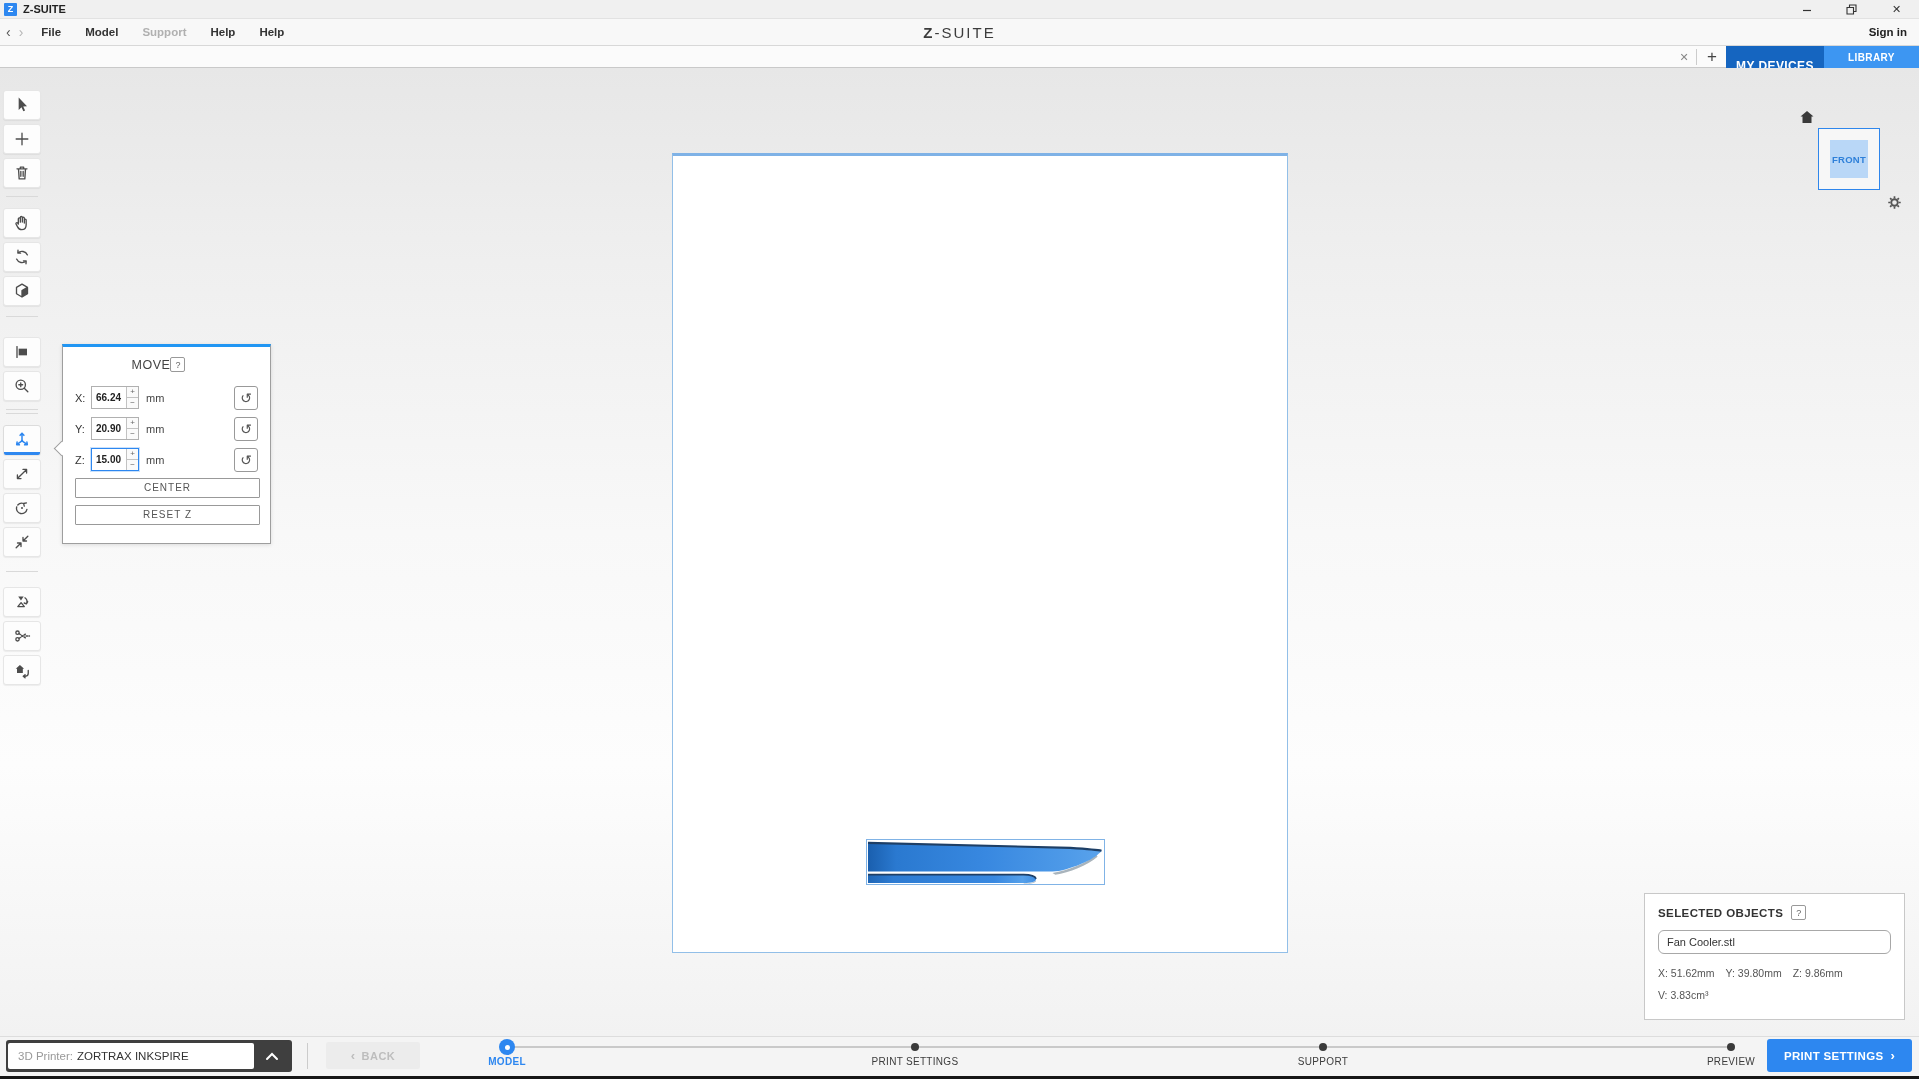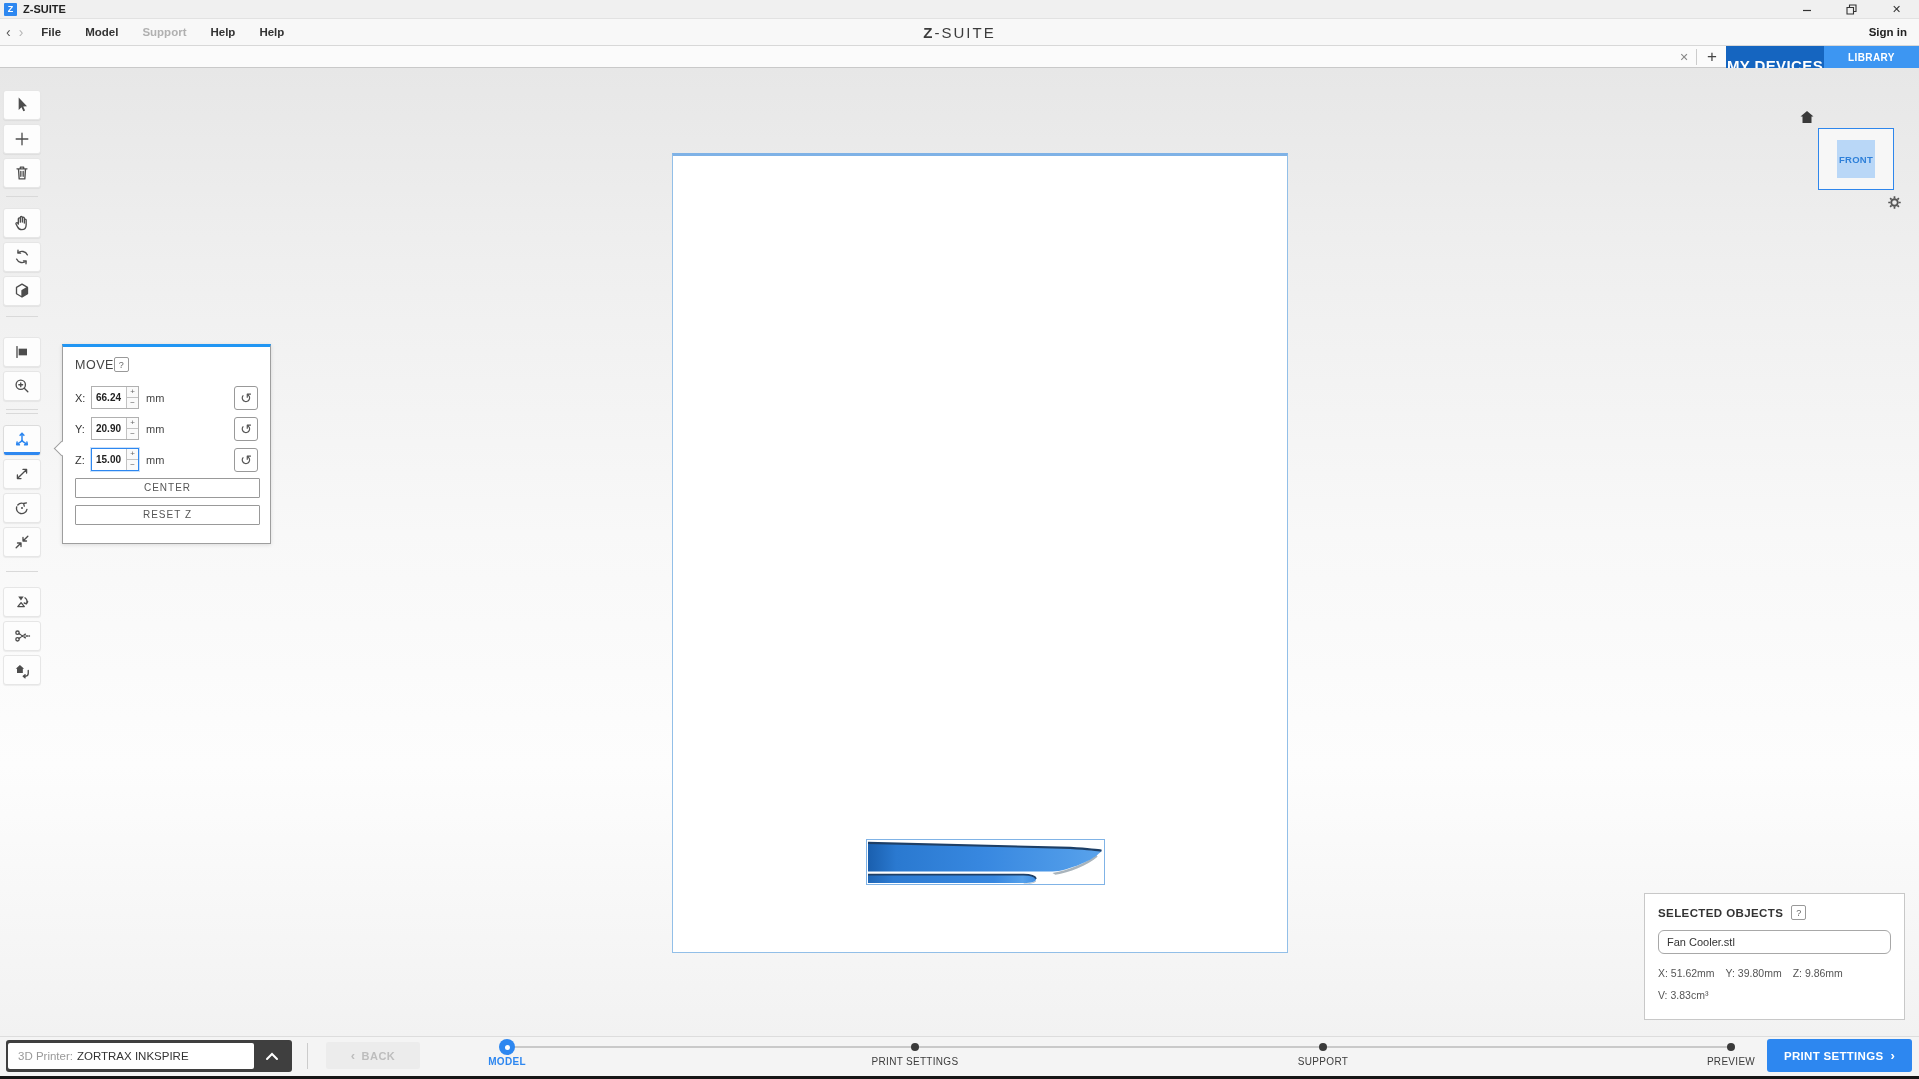--- a/index.html
+++ b/index.html
@@ -23,21 +23,21 @@
   .logo .z { font-weight:900; }
   .logo .rest { font-weight:400; }
   .sign-in { position:absolute; right:12px; font-size:11.5px; font-weight:bold; color:#222; }
 
   
   .tabbar { position:absolute; left:0; top:46px; width:1919px; height:22px; background:#fbfbfb; border-bottom:1px solid #c9c9c9; }
   .doc-tab { position:absolute; left:0; top:0; width:1672px; height:22px; display:flex; align-items:center; justify-content:center; font-size:11px; color:#555; }
   .tab-close { position:absolute; left:1674px; top:0; width:20px; height:22px; display:flex; align-items:center; justify-content:center; color:#888; font-size:11px; }
   .tab-divider { position:absolute; left:1696px; top:3px; width:1px; height:16px; background:#ccc; }
   .tab-add { position:absolute; left:1699px; top:0; width:26px; height:22px; display:flex; align-items:center; justify-content:center; color:#444; font-size:17px; font-weight:400; }
-  .tab-devices { position:absolute; left:1726px; top:0; width:98px; height:39px; background:#1565c0; color:#fff; font-size:15px; font-weight:bold; letter-spacing:.4px; display:flex; align-items:center; justify-content:center; }
+  .tab-devices { position:absolute; left:1726px; top:0; width:98px; height:39px; background:#1565c0; color:#fff; font-size:12px; font-weight:bold; letter-spacing:.4px; display:flex; align-items:center; justify-content:center; }
   .tab-library { position:absolute; left:1824px; top:0; width:95px; height:22px; background:#3d96f2; color:#fff; font-size:10px; font-weight:bold; letter-spacing:.4px; display:flex; align-items:center; justify-content:center; }
 
   
   .workspace { position:absolute; left:0; top:68px; width:1919px; height:968px;
     background:linear-gradient(180deg,#e7e7e7 0%,#efefef 20%,#f8f8f8 48%,#fdfdfd 72%,#f2f2f2 100%); }
 
   
   .toolbar { position:absolute; left:2px; top:0; width:40px; height:968px; }
   .tool-btn { position:absolute; left:1px; width:38px; height:30px; background:#fdfdfd; border:1px solid #e6e6e6; border-radius:3px; box-shadow:0 1px 1px rgba(0,0,0,.06); display:flex; align-items:center; justify-content:center; }
   .tool-btn svg { width:20px; height:20px; }
@@ -48,28 +48,28 @@
 
   
   .build-plate { position:absolute; left:672px; top:85px; width:616px; height:800px; background:#ffffff; border:1px solid #92bfe8; border-top:3px solid #7fb2e6; }
 
   
   .model-wrap { position:absolute; left:866px; top:771px; width:239px; height:46px; border:1px solid #80b3e6; }
   .model-wrap svg { display:block; width:100%; height:100%; }
 
   
   .home-btn { position:absolute; left:1798px; top:40px; width:18px; height:18px; }
-  .view-cube { position:absolute; left:1818px; top:60px; width:76px; height:62px; background:#f7f7f7; border:1px solid #2e86ec; display:flex; align-items:center; justify-content:center; }
+  .view-cube { position:absolute; left:1818px; top:60px; width:62px; height:62px; background:#f7f7f7; border:1px solid #2e86ec; display:flex; align-items:center; justify-content:center; }
   .view-cube-face { width:38px; height:38px; background:#b9d7f7; display:flex; align-items:center; justify-content:center; font-size:9.5px; font-weight:bold; color:#2f80d9; letter-spacing:.3px; }
   .gear-btn { position:absolute; left:1886px; top:126px; width:17px; height:17px; }
 
   
   .move-panel { position:absolute; left:62px; top:276px; width:209px; height:200px; background:#fff; border:1px solid #9e9e9e; border-top:3px solid #2196f3; box-shadow:0 1px 4px rgba(0,0,0,.12); }
   .move-notch { position:absolute; left:-7px; top:96px; width:11px; height:11px; background:#fff; border-left:1px solid #9e9e9e; border-bottom:1px solid #9e9e9e; transform:rotate(45deg); }
-  .move-head { display:flex; align-items:center; justify-content:flex-start; padding:10px 28px 6px 12px; }
+  .move-head { display:flex; align-items:center; justify-content:center; padding:10px 28px 6px 12px; }
   .move-title { font-size:12.5px; color:#444; letter-spacing:.5px; }
   .help-btn { width:15px; height:15px; border:1px solid #999; border-radius:2px; color:#666; font-size:9px; display:flex; align-items:center; justify-content:center; background:#fff; }
   .axis-row { display:flex; align-items:center; padding:0 12px; margin-top:8px; height:23px; }
   .axis-label { width:16px; font-size:11px; color:#333; }
   .spin-group { display:flex; border:1px solid #b0b0b0; background:#fff; height:23px; }
   .spin-group.focused { border:1px solid #2d87f0; box-shadow:0 0 0 1px rgba(45,135,240,.25); }
   .axis-input { width:34px; border:0; outline:none; font-size:10px; font-weight:bold; color:#222; padding-left:4px; font-family:"Liberation Sans","DejaVu Sans",sans-serif; }
   .spinners { width:12px; border-left:1px solid #c2c2c2; display:flex; flex-direction:column; }
   .spin-btn { flex:1; font-size:8px; line-height:1; color:#666; display:flex; align-items:center; justify-content:center; background:#fafafa; }
   .spin-btn.up { border-bottom:1px solid #c2c2c2; }

